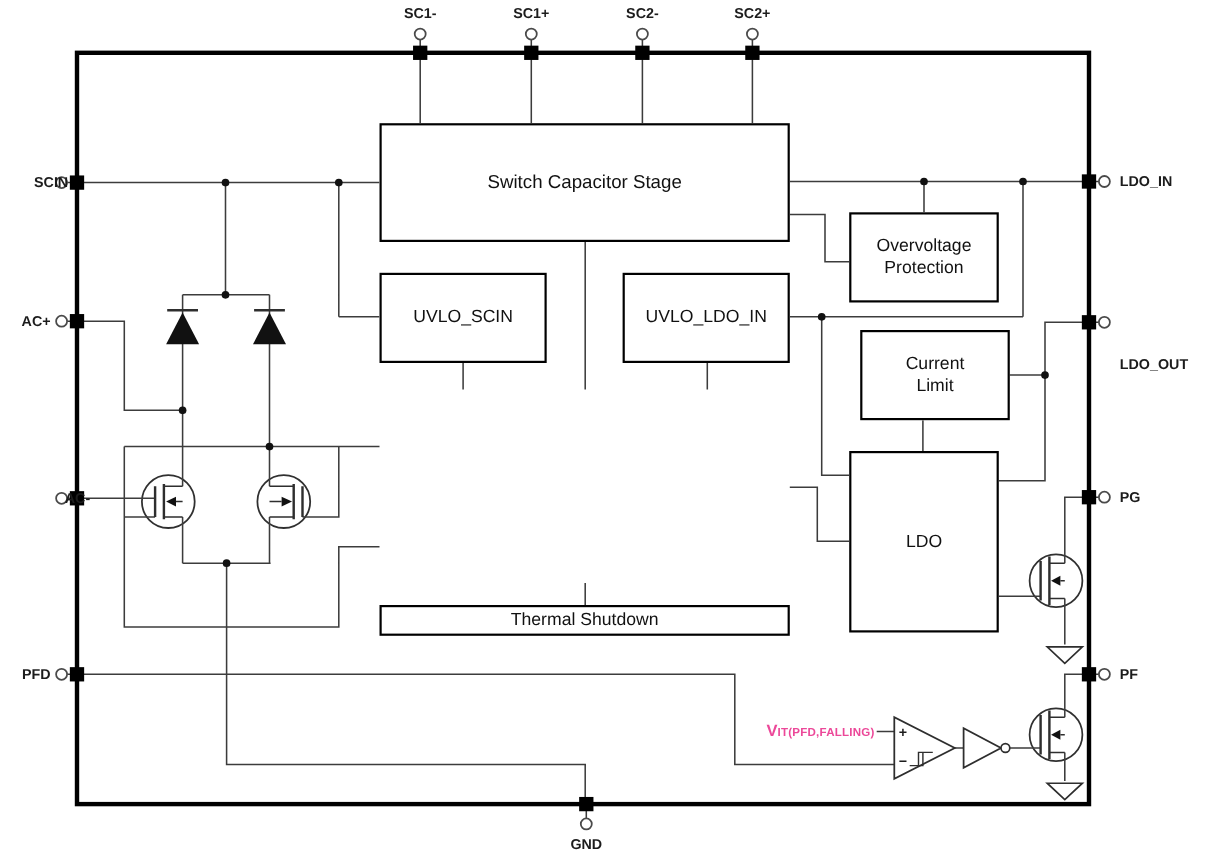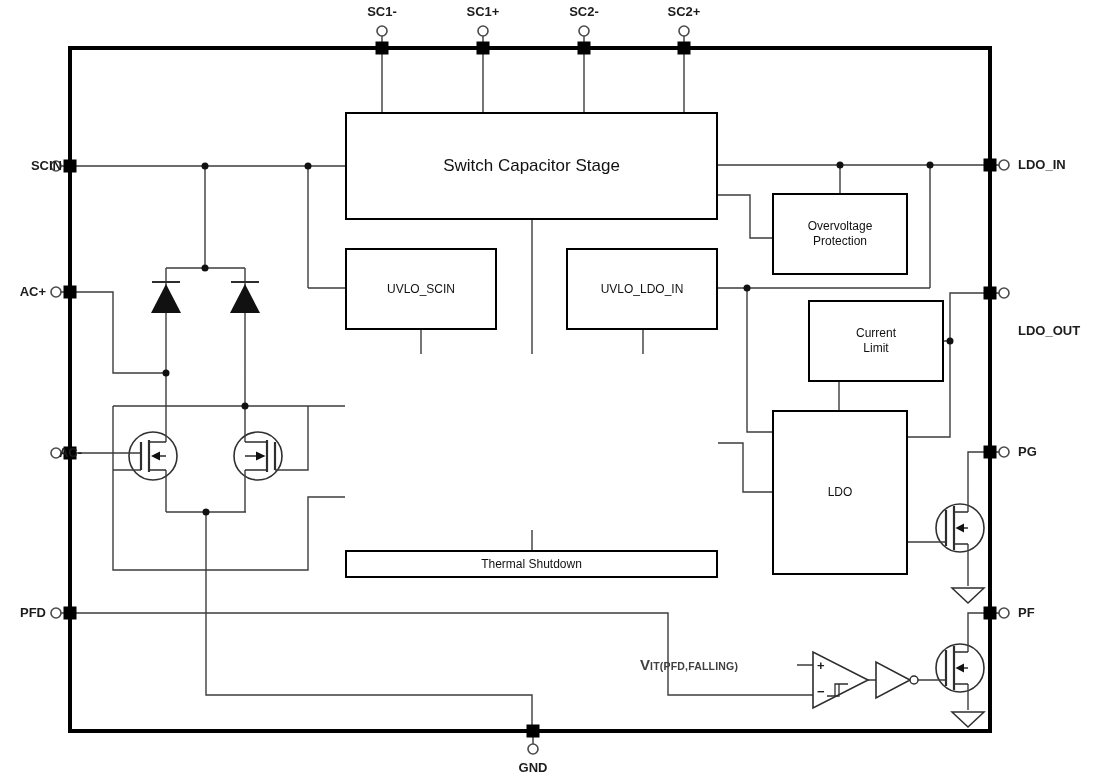--- a/index.html
+++ b/index.html
@@ -1,27 +1,27 @@
 <!DOCTYPE html>
 <html><head>
 <meta charset="utf-8">
 <style>
   html,body{margin:0;padding:0;background:#ffffff;}
   #stage{position:relative;width:1100px;height:782px;background:#ffffff;overflow:hidden;
          font-family:"Liberation Sans", sans-serif;}
   #wires{position:absolute;left:0;top:0;width:1100px;height:782px;}
   .block{position:absolute;box-sizing:border-box;border:2.5px solid #000;background:#fff;
          display:flex;flex-direction:column;align-items:center;justify-content:center;
-         color:#111;font-size:12px;line-height:1.25;text-align:center;}
+         color:#111;font-size:16px;line-height:1.25;text-align:center;}
   .block .bl{white-space:nowrap;}
   .pin-label{position:absolute;font-size:13px;font-weight:600;color:#1c1c1c;line-height:1.1;}
   .pl-center{text-align:center;}
   .pl-right{text-align:right;}
   .pl-left{text-align:left;}
-  .vit{position:absolute;left:640px;top:656px;width:155px;text-align:left;color:#404040;white-space:nowrap;}
+  .vit{position:absolute;left:640px;top:656px;width:155px;text-align:right;color:#ec4899;white-space:nowrap;}
   .vit .vmain{font-size:15px;font-weight:600;}
   .vit .vsub{font-size:10.5px;font-weight:600;letter-spacing:0.2px;}
   .cmp-sign{position:absolute;font-size:13px;font-weight:700;color:#1c1c1c;}
 </style>
 </head>
 <body>
 
 <div id="stage">
 
   <svg id="wires" viewBox="0 0 1100 782" xmlns="http://www.w3.org/2000/svg">
@@ -171,21 +171,21 @@
 
   <div class="block" style="left:566px;top:248px;width:152px;height:82px;">
     <div class="bl">UVLO_LDO_IN</div>
   </div>
 
   <div class="block" style="left:772px;top:193px;width:136px;height:82px;">
     <div class="bl">Overvoltage</div>
     <div class="bl">Protection</div>
   </div>
 
-  <div class="block" style="left:808px;top:300px;width:136px;height:82px;">
+  <div class="block" style="left:782px;top:300px;width:136px;height:82px;">
     <div class="bl">Current</div>
     <div class="bl">Limit</div>
   </div>
 
 
   <div class="block" style="left:772px;top:410px;width:136px;height:165px;">
     <div class="bl">LDO</div>
   </div>
 
   <div class="block" style="left:345px;top:550px;width:373px;height:28px;line-height:1;">

